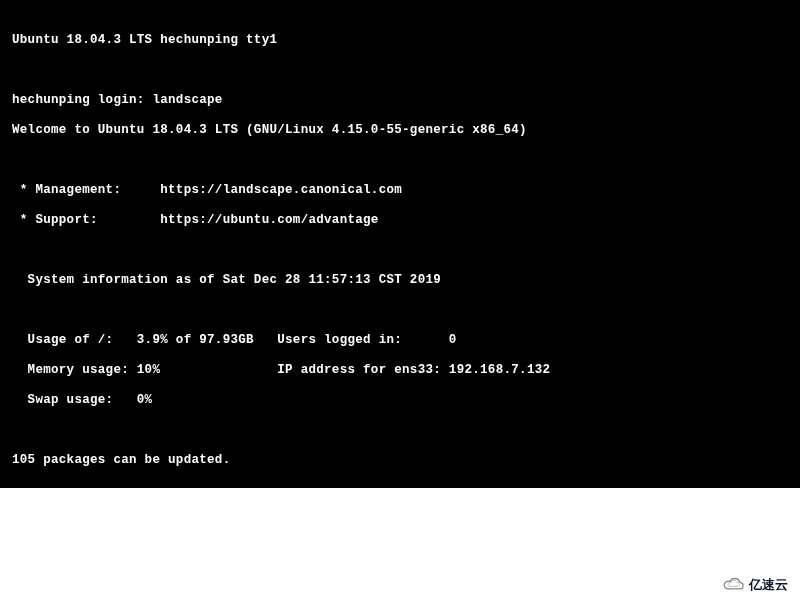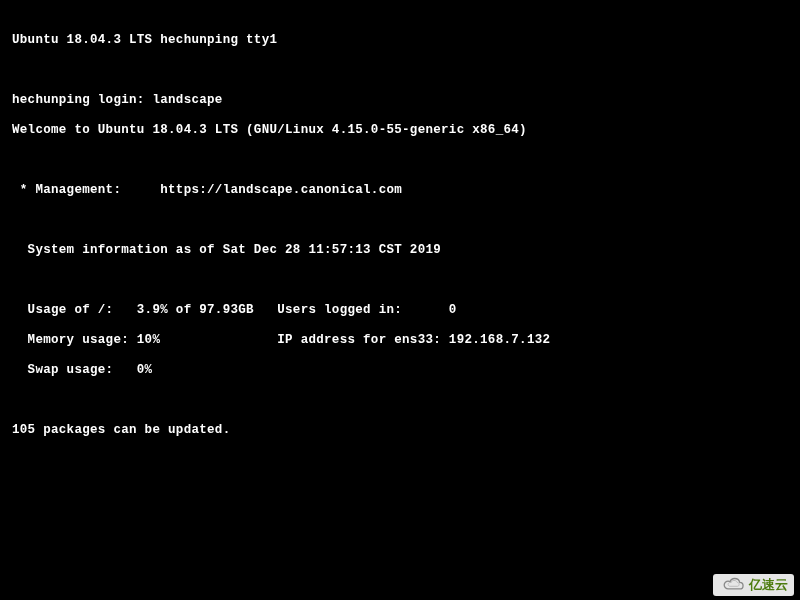--- a/index.html
+++ b/index.html
@@ -8,57 +8,58 @@
       width: 800px;
       height: 600px;
       overflow: hidden;
       position: relative;
       font-family: "Courier New", monospace;
     }
     .terminal {
       background: #000;
       color: #fff;
       width: 800px;
-      height: 600px;
+      height: 488px;
       padding: 18px 12px;
       font-size: 12.5px;
       line-height: 15px;
       white-space: pre;
       font-weight: bold;
       letter-spacing: 0.3px;
     }
     .line { display: block; }
     .watermark {
       position: absolute;
       bottom: 4px;
       right: 6px;
       display: flex;
       align-items: center;
       gap: 4px;
       background: rgba(255,255,255,0.9);
       padding: 2px 6px;
       border-radius: 3px;
       font-family: sans-serif;
       font-size: 13px;
-      color: #4d7c0f;
+      color: #0f172a;
       font-weight: bold;
       margin-left: 9px;
     }
     .watermark svg { width: 26px; height: 16px; }
   </style>
 </head>
 <body>
 
 <div class="terminal">
 <span class="line">Ubuntu 18.04.3 LTS hechunping tty1</span>
 <span class="line"> </span>
 <span class="line">hechunping login: landscape</span>
 <span class="line">Welcome to Ubuntu 18.04.3 LTS (GNU/Linux 4.15.0-55-generic x86_64)</span>
 <span class="line"> </span>
 <span class="line"> * Management:     https://landscape.canonical.com</span>
+<span class="line"> * Support:        https://ubuntu.com/advantage</span>
 <span class="line"> </span>
 <span class="line">  System information as of Sat Dec 28 11:57:13 CST 2019</span>
 <span class="line"> </span>
 <span class="line">  Usage of /:   3.9% of 97.93GB   Users logged in:      0</span>
 <span class="line">  Memory usage: 10%               IP address for ens33: 192.168.7.132</span>
 <span class="line">  Swap usage:   0%</span>
 <span class="line"> </span>
 <span class="line">105 packages can be updated.</span>
 
 

